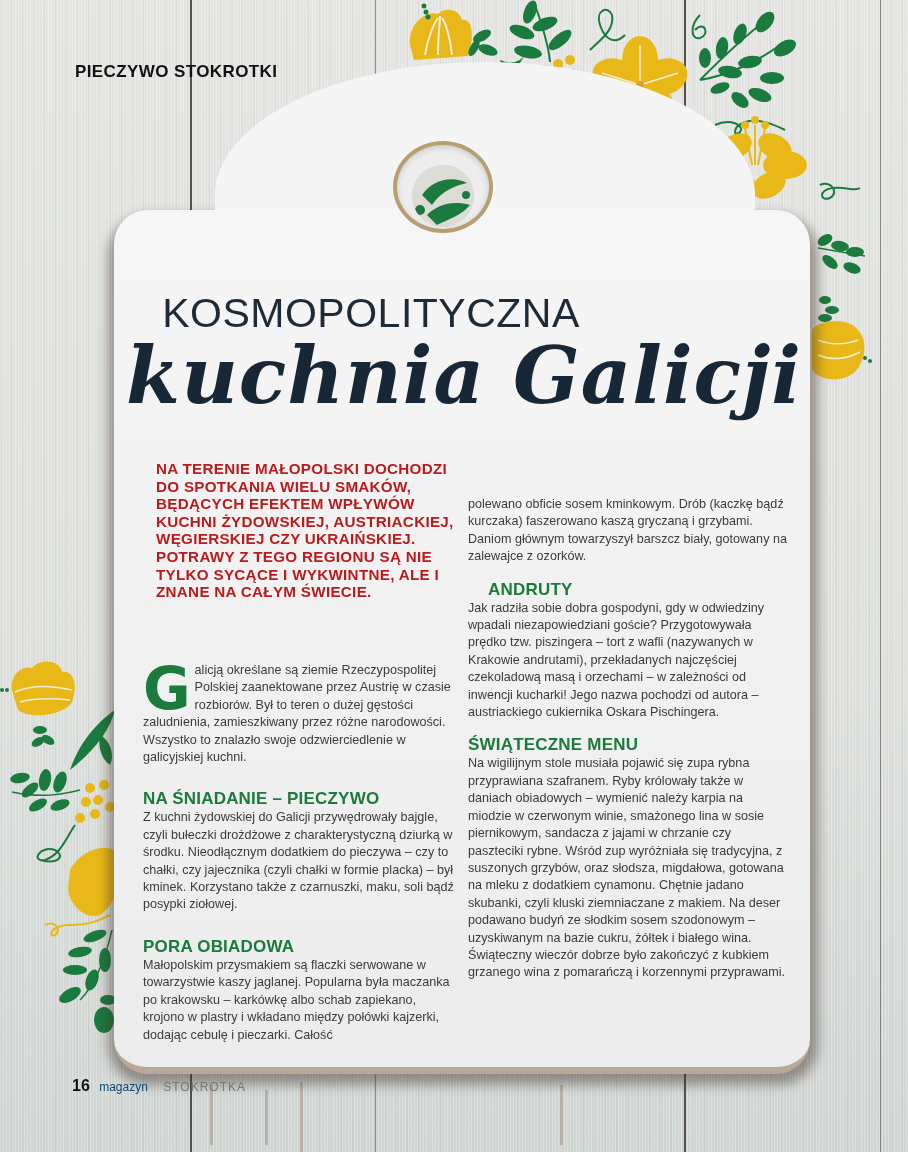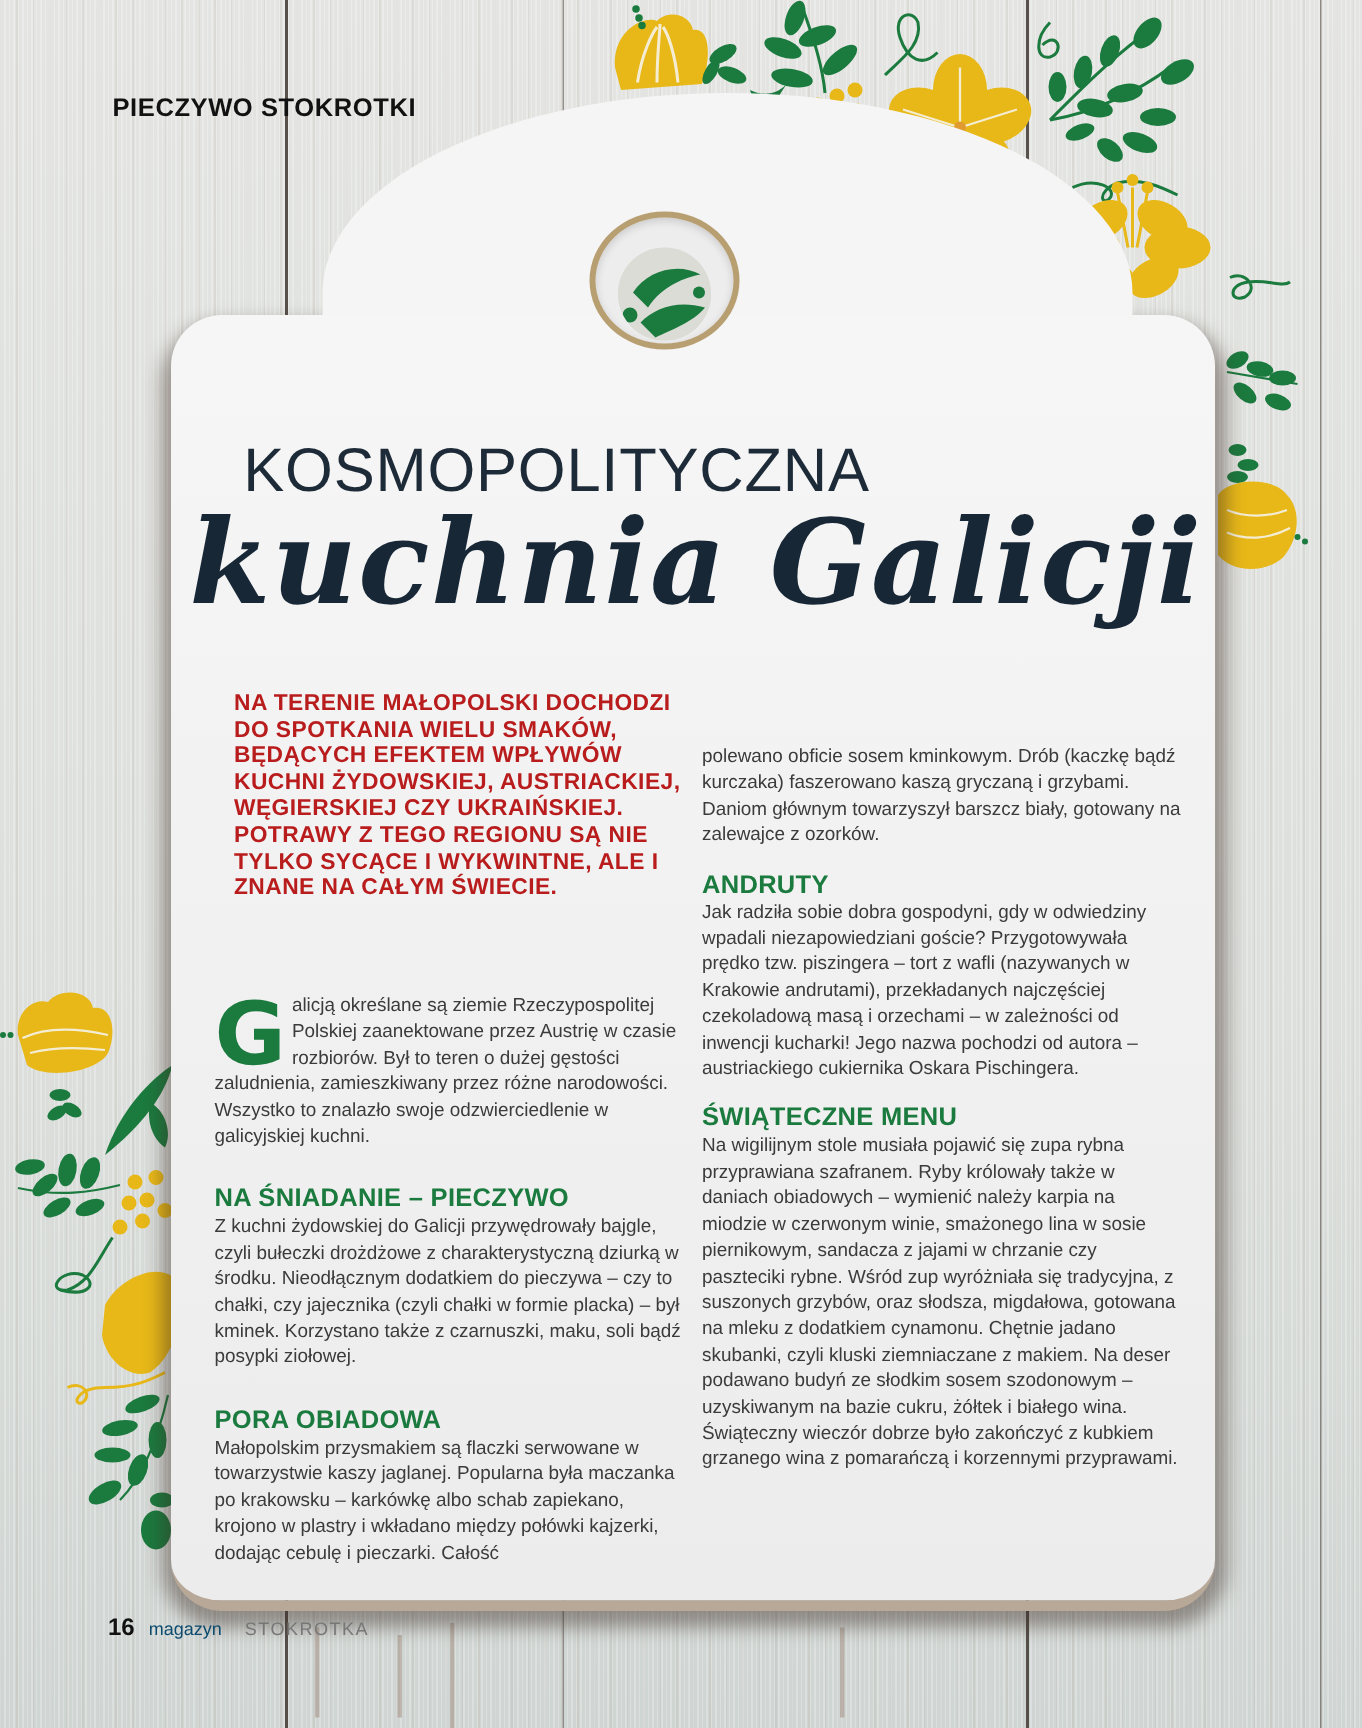--- a/index.html
+++ b/index.html
@@ -262,21 +262,21 @@
 <div class="col col-left">
   <p><span class="dropcap">G</span><span>alicją określane są ziemie Rzeczypospolitej Polskiej zaanektowane przez Austrię w czasie rozbiorów. Był to teren o dużej gęstości zaludnienia, zamieszkiwany przez różne narodowości. Wszystko to znalazło swoje odzwierciedlenie w galicyjskiej kuchni.</span></p>
   <h3>NA ŚNIADANIE – PIECZYWO</h3>
   <p>Z kuchni żydowskiej do Galicji przywędrowały bajgle, czyli bułeczki drożdżowe z charakterystyczną dziurką w środku. Nieodłącznym dodatkiem do pieczywa – czy to chałki, czy jajecznika (czyli chałki w formie placka) – był kminek. Korzystano także z czarnuszki, maku, soli bądź posypki ziołowej.</p>
   <h3>PORA OBIADOWA</h3>
   <p>Małopolskim przysmakiem są flaczki serwowane w towarzystwie kaszy jaglanej. Popularna była maczanka po krakowsku – karkówkę albo schab zapiekano, krojono w plastry i wkładano między połówki kajzerki, dodając cebulę i pieczarki. Całość</p>
 </div>
 
 <div class="col col-right">
   <p>polewano obficie sosem kminkowym. Drób (kaczkę bądź kurczaka) faszerowano kaszą gryczaną i grzybami. Daniom głównym towarzyszył barszcz biały, gotowany na zalewajce z ozorków.</p>
-  <h3 style="margin-top:14px;">ANDRUTY</h3>
+  <h3 style="margin-top:14px;margin-left:20px;">ANDRUTY</h3>
   <p>Jak radziła sobie dobra gospodyni, gdy w odwiedziny wpadali niezapowiedziani goście? Przygotowywała prędko tzw. piszingera – tort z wafli (nazywanych w Krakowie andrutami), przekładanych najczęściej czekoladową masą i orzechami – w zależności od inwencji kucharki! Jego nazwa pochodzi od autora – austriackiego cukiernika Oskara Pischingera.</p>
   <h3 style="margin-top:14px;">ŚWIĄTECZNE MENU</h3>
   <p>Na wigilijnym stole musiała pojawić się zupa rybna przyprawiana szafranem. Ryby królowały także w daniach obiadowych – wymienić należy karpia na miodzie w czerwonym winie, smażonego lina w sosie piernikowym, sandacza z jajami w chrzanie czy paszteciki rybne. Wśród zup wyróżniała się tradycyjna, z suszonych grzybów, oraz słodsza, migdałowa, gotowana na mleku z dodatkiem cynamonu. Chętnie jadano skubanki, czyli kluski ziemniaczane z makiem. Na deser podawano budyń ze słodkim sosem szodonowym – uzyskiwanym na bazie cukru, żółtek i białego wina. Świąteczny wieczór dobrze było zakończyć z kubkiem grzanego wina z pomarańczą i korzennymi przyprawami.</p>
 </div>
 
 <div class="footer">
   <span class="pg">16</span>
   <span class="mag">magazyn</span>
   <span class="brand">STOKROTKA</span>
 </div>

